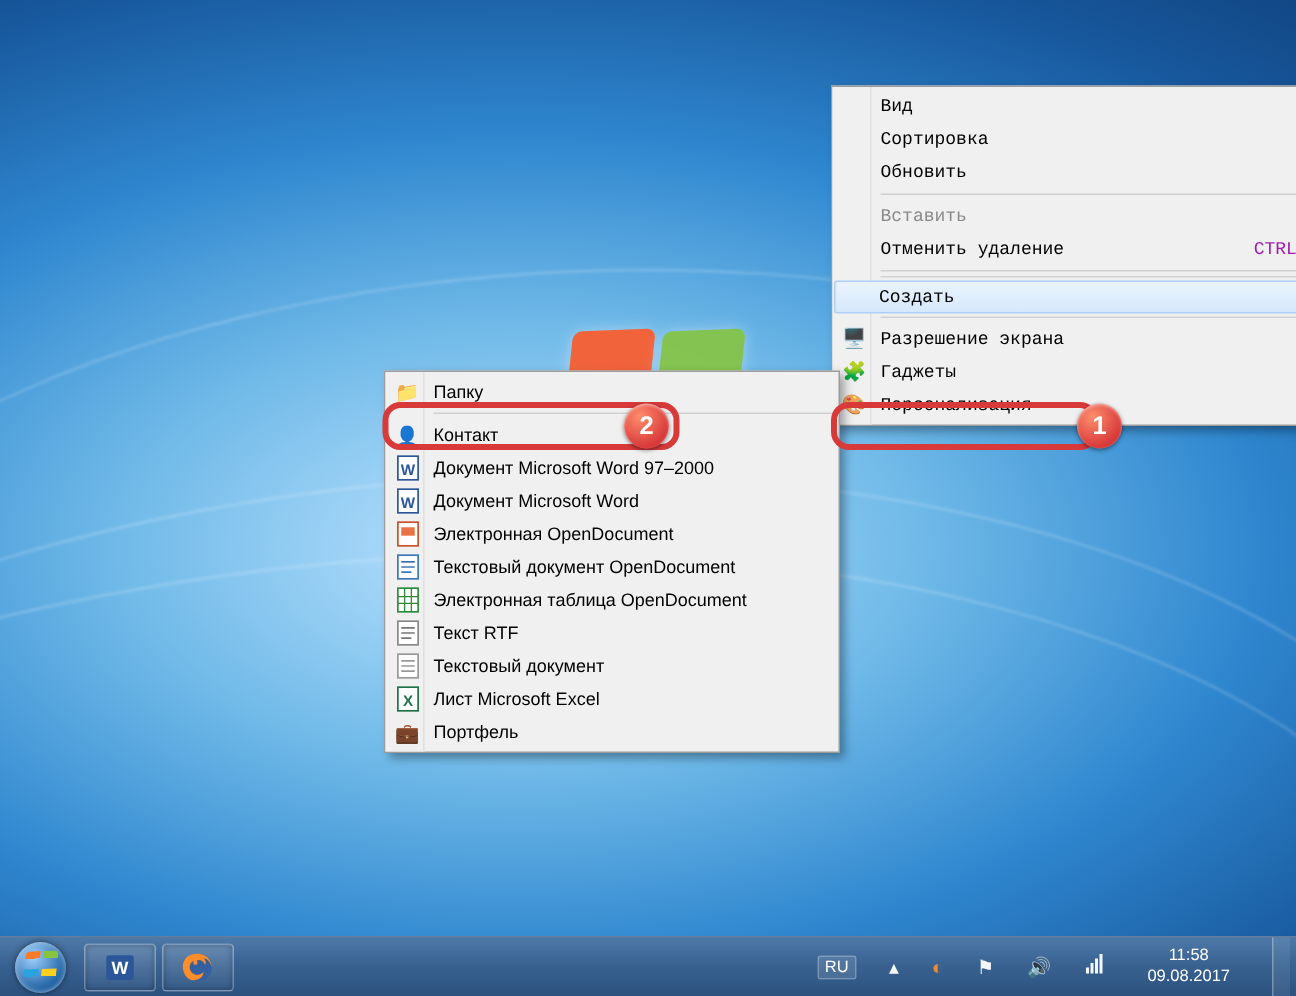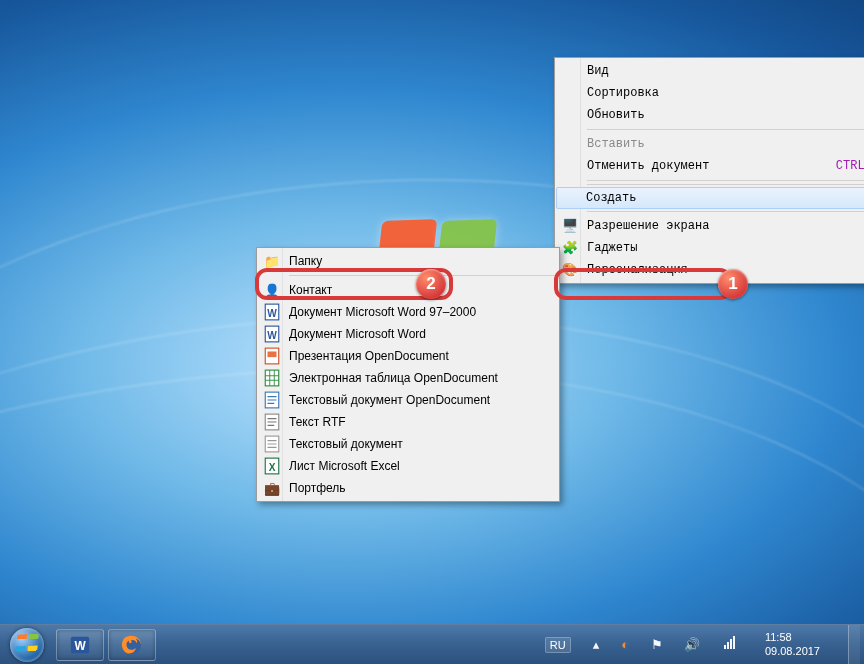--- a/index.html
+++ b/index.html
@@ -134,21 +134,21 @@
   .tray {
     margin-left: auto; display:flex; align-items:center; height: 100%;
     color: #fff; font-size: 11px; gap: 22px; padding-right: 4px;
   }
   .tray .tray-icon { opacity: .95; font-size: 13px; }
   .tray .lang {
     background: rgba(255,255,255,0.12);
     border:1px solid rgba(255,255,255,0.25);
     padding: 1px 4px; border-radius: 2px;
   }
-  .tray .clock { text-align: left; line-height: 1.25; padding: 0 6px; }
+  .tray .clock { text-align: center; line-height: 1.25; padding: 0 6px; }
   .tray .showdesk { width: 12px; height: 40px; border-left: 1px solid rgba(255,255,255,0.3); background: rgba(255,255,255,0.08); }
   
   .nv { width:14px; height:14px; background: linear-gradient(#8bd13c,#4f9b17); border-radius:2px; }
 </style>
 </head>
 <body>
 
 <div class="wisp w1"></div>
 <div class="wisp w2"></div>
 <div class="wisp w3"></div>
@@ -170,21 +170,21 @@
     <span class="arrow">▶</span>
   </div>
   <div class="item">
     <span>Обновить</span>
   </div>
   <div class="sep"></div>
   <div class="item disabled">
     <span>Вставить</span>
   </div>
   <div class="item">
-    <span>Отменить документ</span>
+    <span>Отменить удаление</span>
     <span class="shortcut">CTRL+Z</span>
   </div>
   <div class="sep"></div>
   <div class="sep"></div>
   <div class="item hover">
     <span>Создать</span>
     <span class="arrow">▶</span>
   </div>
   <div class="sep"></div>
   <div class="item">
@@ -230,39 +230,39 @@
     </span>
     <span>Документ Microsoft Word</span>
   </div>
   <div class="item">
     <span class="icon">
       <svg viewBox="0 0 16 16">
           <rect x="2" y="1" width="12" height="14" fill="#fff" stroke="#c85127"></rect>
           <rect x="4" y="4" width="8" height="5" fill="#e97347"></rect>
         </svg>
     </span>
-    <span>Презентация OpenDocument</span>
+    <span>Электронная OpenDocument</span>
+  </div>
+  <div class="item">
+    <span class="icon">
+      <svg viewBox="0 0 16 16">
+          <rect x="2" y="1" width="12" height="14" fill="#fff" stroke="#3a77b7"></rect>
+          <path d="M4 5h8M4 8h8M4 11h6" stroke="#3a77b7"></path>
+        </svg>
+    </span>
+    <span>Текстовый документ OpenDocument</span>
   </div>
   <div class="item">
     <span class="icon">
       <svg viewBox="0 0 16 16">
           <rect x="2" y="1" width="12" height="14" fill="#fff" stroke="#2e8b3d"></rect>
           <path d="M2 6h12M2 10h12M6 1v14M10 1v14" stroke="#2e8b3d" stroke-width="0.8"></path>
         </svg>
     </span>
     <span>Электронная таблица OpenDocument</span>
-  </div>
-  <div class="item">
-    <span class="icon">
-      <svg viewBox="0 0 16 16">
-          <rect x="2" y="1" width="12" height="14" fill="#fff" stroke="#3a77b7"></rect>
-          <path d="M4 5h8M4 8h8M4 11h6" stroke="#3a77b7"></path>
-        </svg>
-    </span>
-    <span>Текстовый документ OpenDocument</span>
   </div>
   <div class="item">
     <span class="icon">
       <svg viewBox="0 0 16 16">
           <rect x="2" y="1" width="12" height="14" fill="#fff" stroke="#888"></rect>
           <path d="M4 5h8M4 8h8M4 11h6" stroke="#777"></path>
         </svg>
     </span>
     <span>Текст RTF</span>
   </div>

